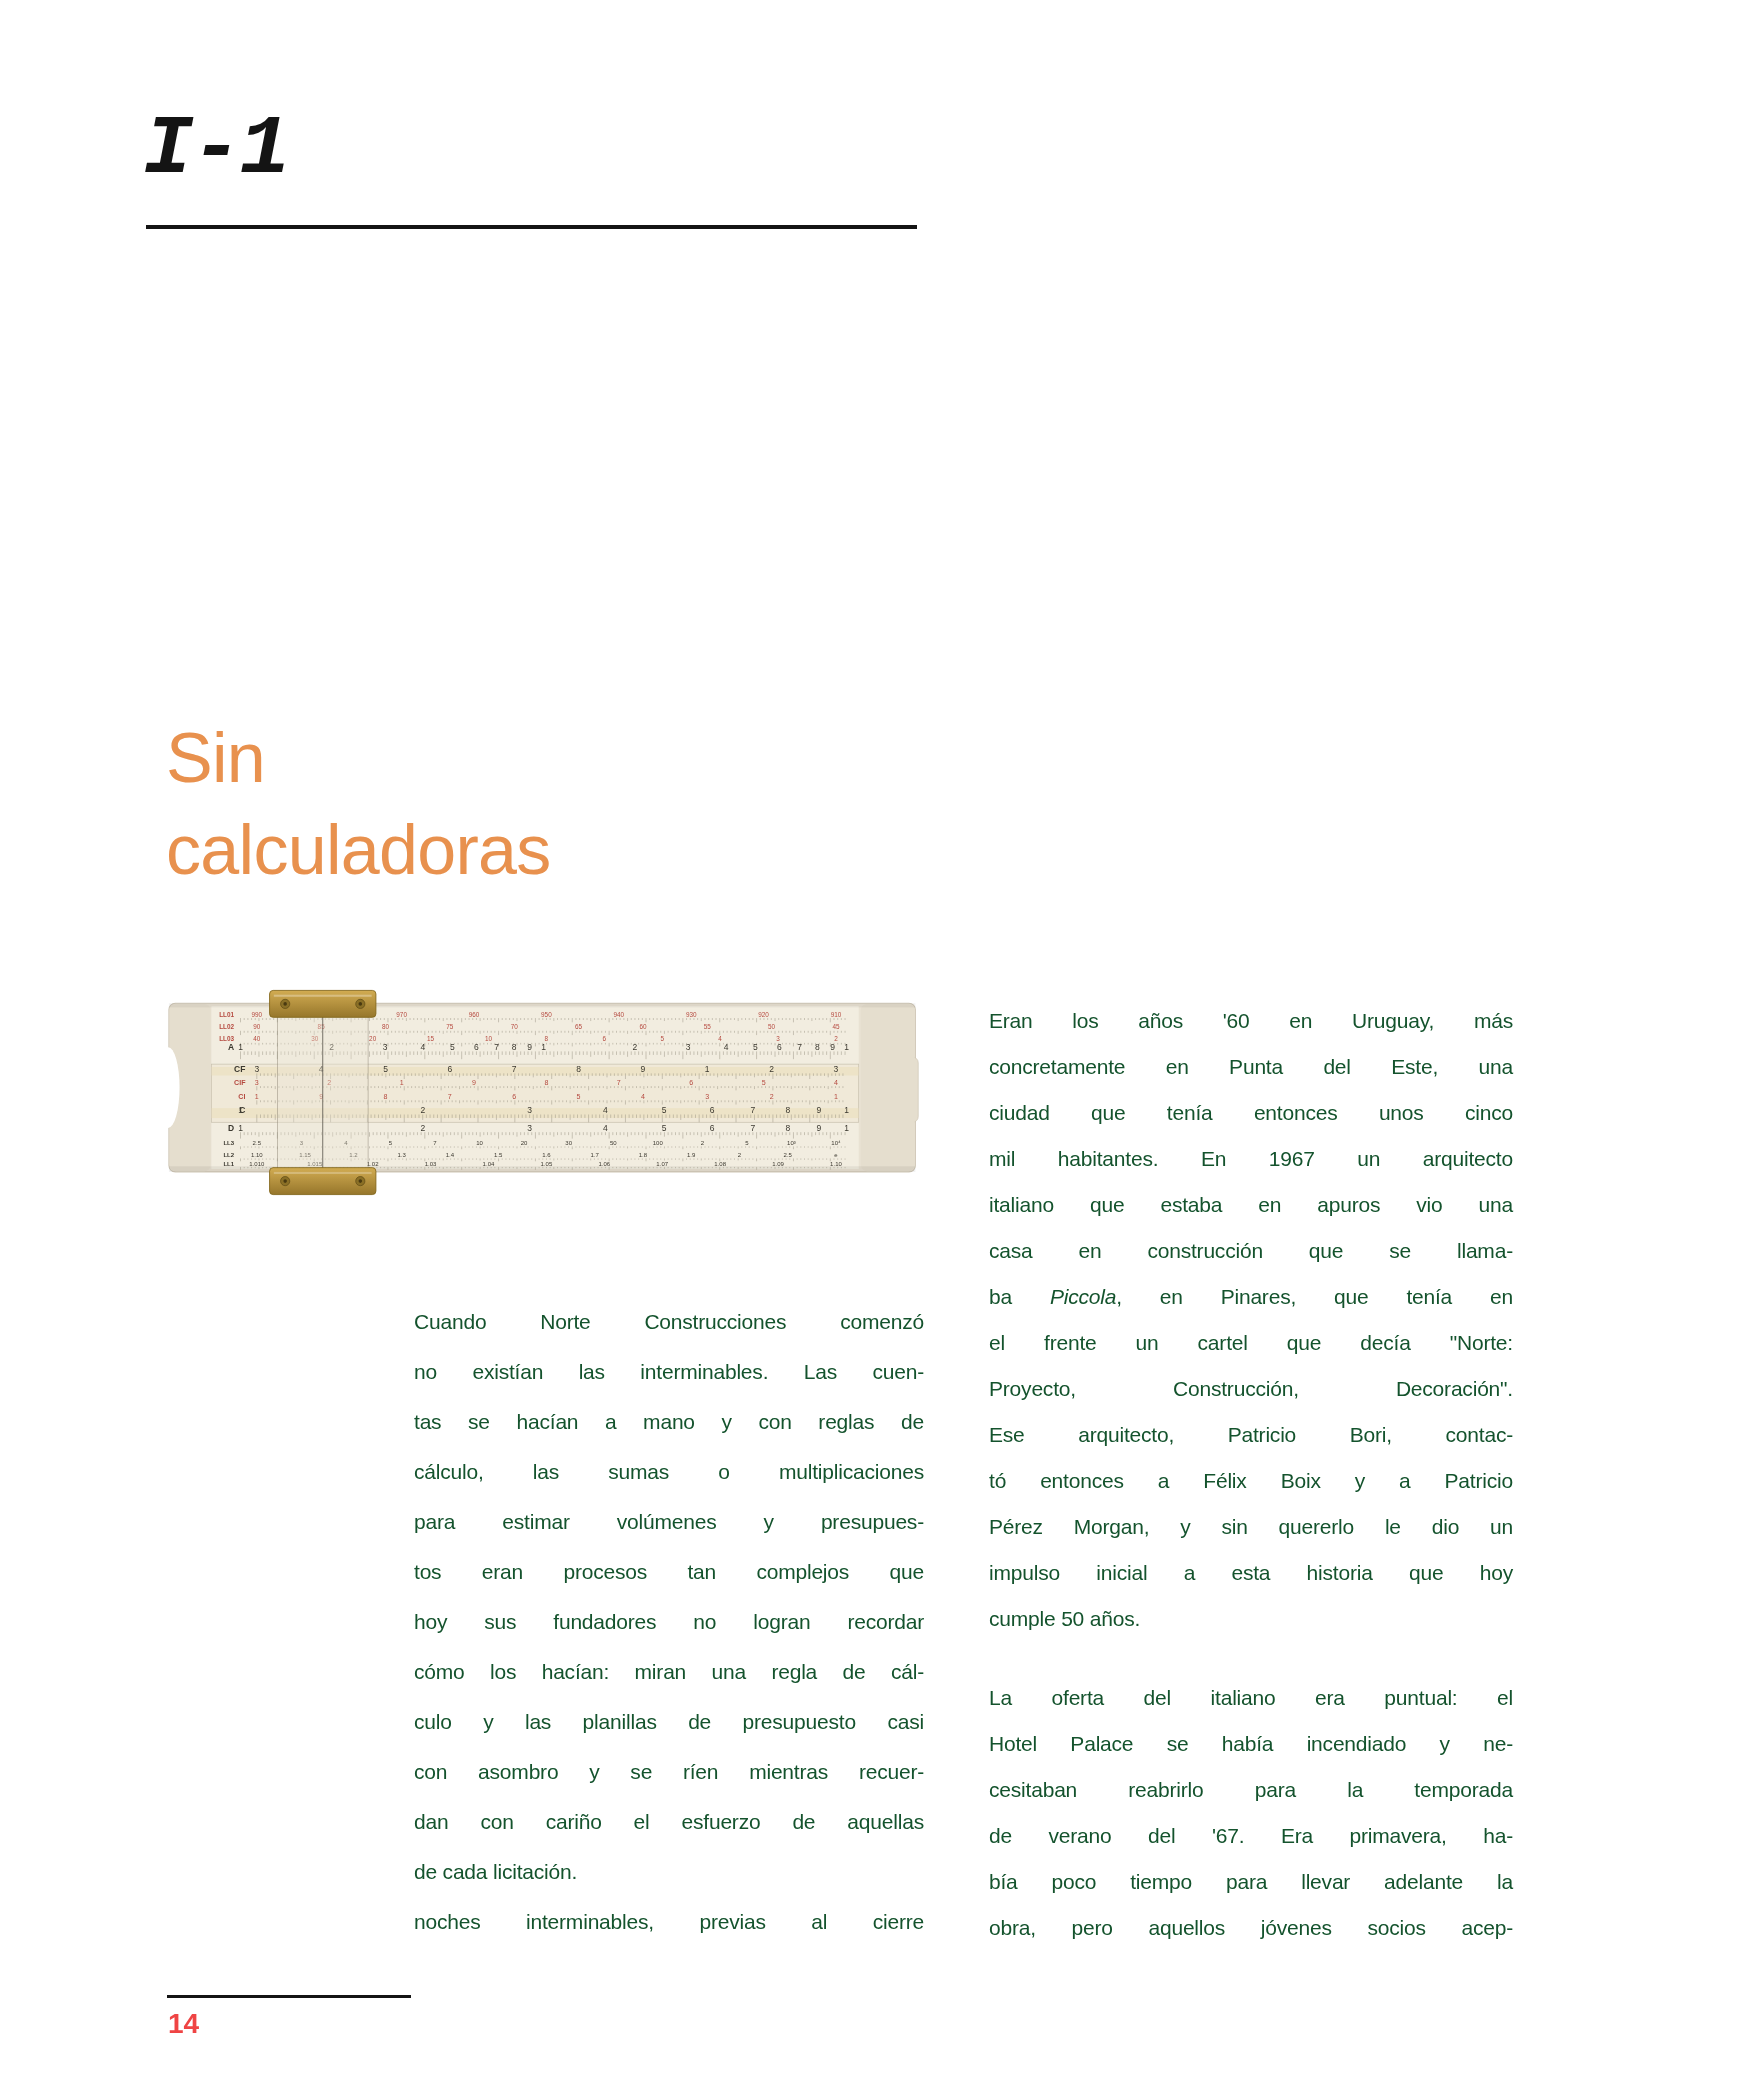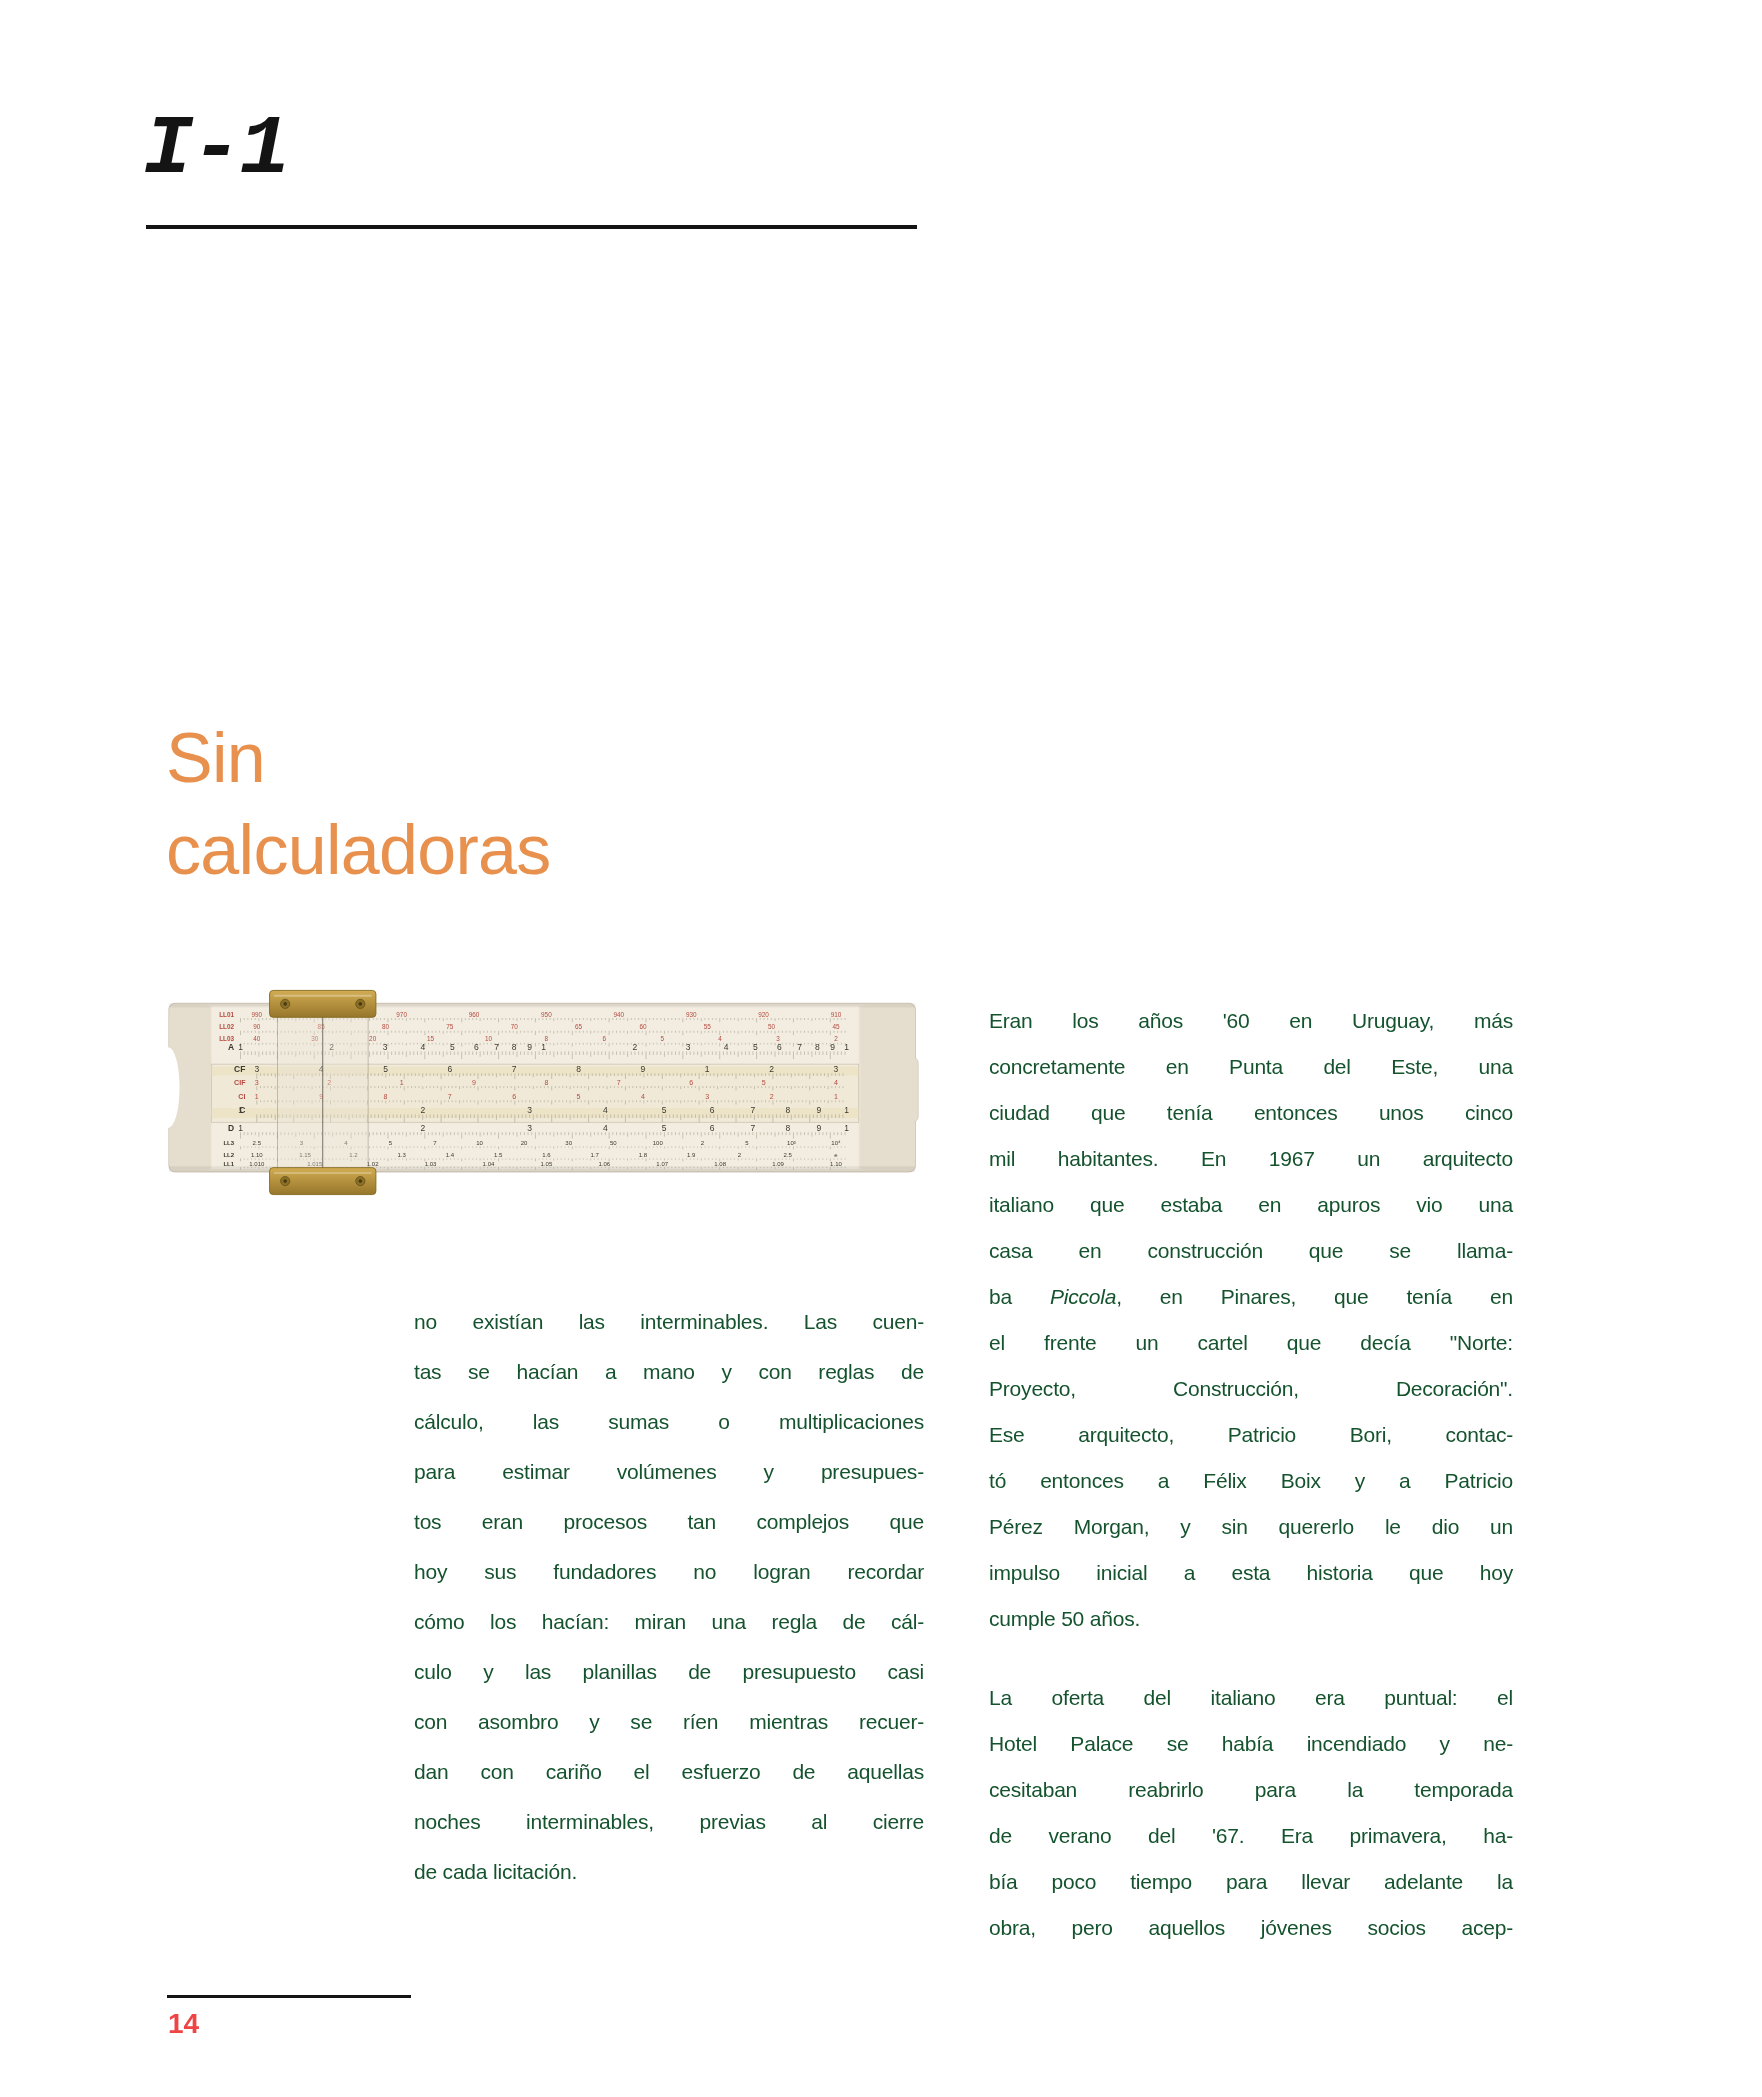--- a/index.html
+++ b/index.html
@@ -2180,20 +2180,26 @@
           <circle cx="274" cy="271" r="6.5" fill="#8A6F26" stroke="#5F4B15" stroke-width="1"></circle>
           <circle cx="274" cy="271" r="2.5" fill="#4A3A10"></circle>
           <rect x="152" y="8" width="138" height="3" fill="rgba(255,255,255,0.3)"></rect>
           <rect x="152" y="258" width="138" height="3" fill="rgba(255,255,255,0.25)"></rect>
         </g>
       </svg>
   </div>
 
   <div class="col col-left">
       <div class="tline">
+        <span>Cuando</span>
+        <span>Norte</span>
+        <span>Construcciones</span>
+        <span>comenzó</span>
+      </div>
+      <div class="tline">
         <span>no</span>
         <span>existían</span>
         <span>las</span>
         <span>interminables.</span>
         <span>Las</span>
         <span>cuen-</span>
       </div>
       <div class="tline">
         <span>tas</span>
         <span>se</span>
@@ -2265,28 +2271,28 @@
       </div>
       <div class="tline">
         <span>dan</span>
         <span>con</span>
         <span>cariño</span>
         <span>el</span>
         <span>esfuerzo</span>
         <span>de</span>
         <span>aquellas</span>
       </div>
+      <div class="tline tlast">de cada licitación.</div>
       <div class="tline">
         <span>noches</span>
         <span>interminables,</span>
         <span>previas</span>
         <span>al</span>
         <span>cierre</span>
       </div>
-      <div class="tline tlast">de cada licitación.</div>
     </div>
   <div class="col col-right">
       <div class="tline">
         <span>Eran</span>
         <span>los</span>
         <span>años</span>
         <span>'60</span>
         <span>en</span>
         <span>Uruguay,</span>
         <span>más</span>

